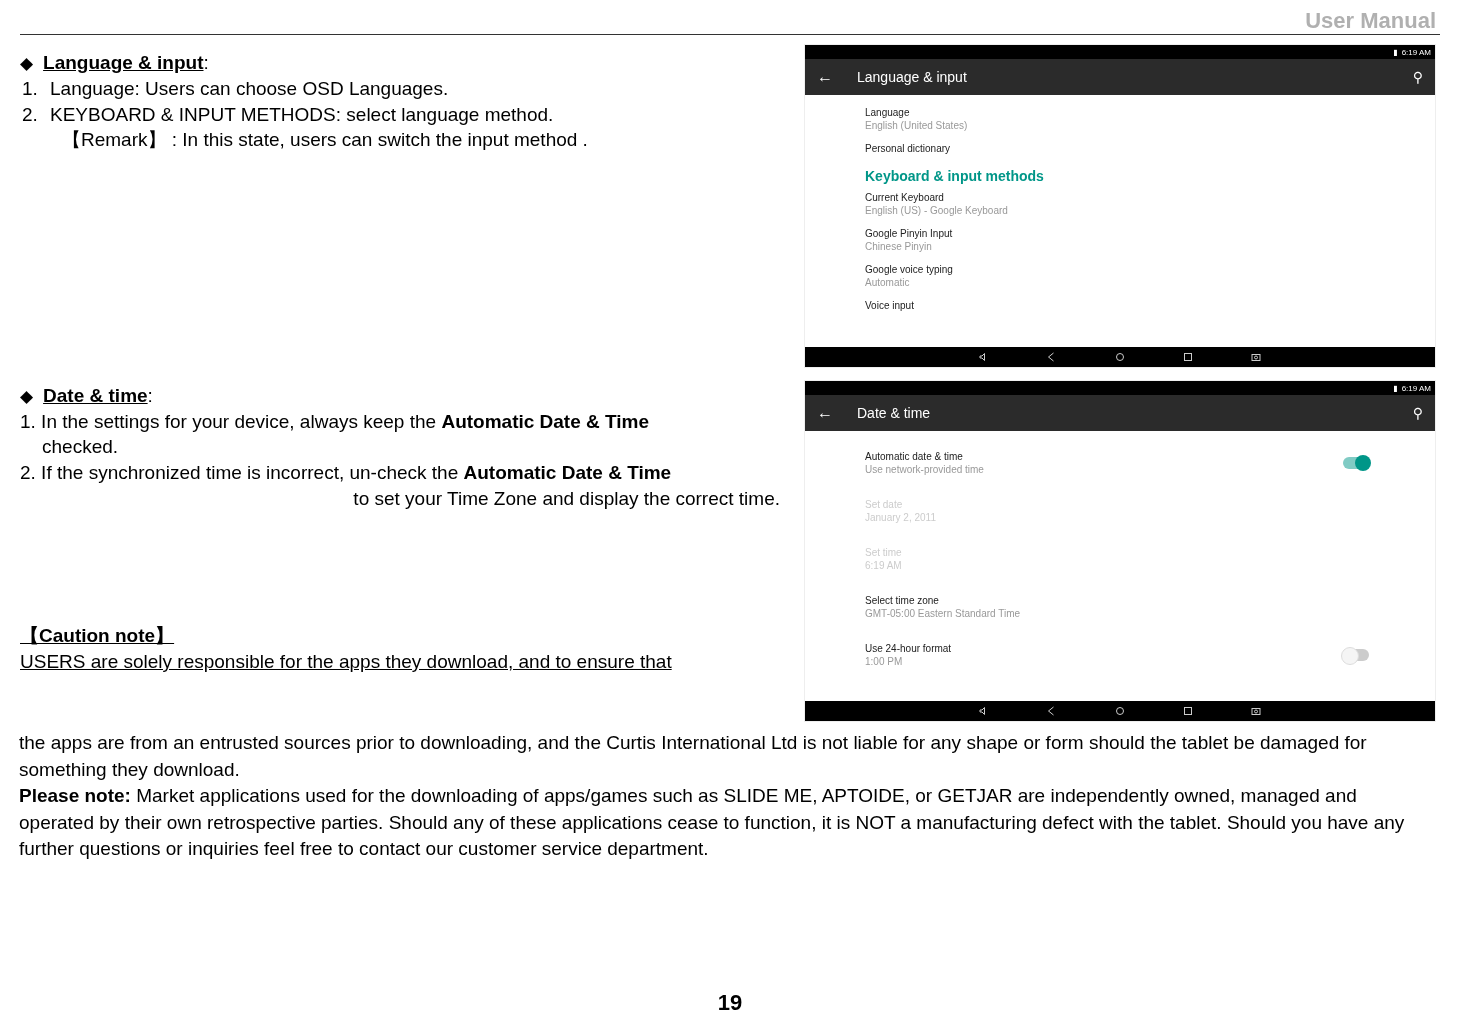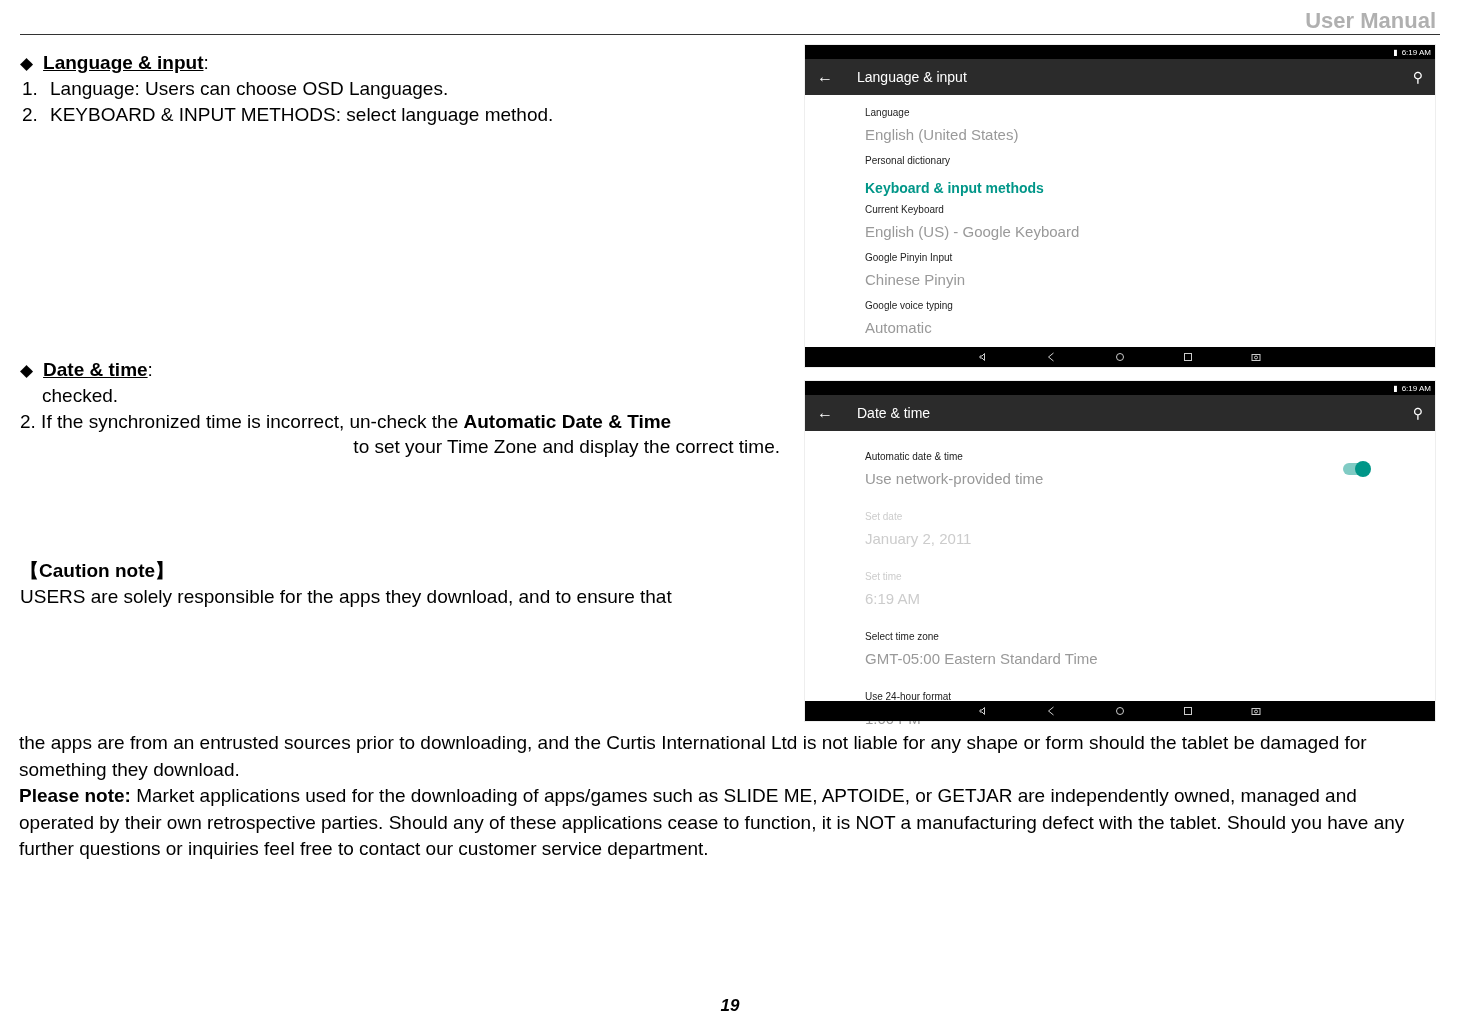--- a/index.html
+++ b/index.html
@@ -35,38 +35,37 @@
     font-size: 19px;
     line-height: 1.35;
     color: #000;
   }
   .section-title { font-weight: bold; }
   .bullet-row { display: flex; align-items: baseline; gap: 10px; }
   .diamond { font-size: 17px; }
   .num-row { display: flex; gap: 6px; padding-left: 2px; }
   .num-row .num { min-width: 22px; }
   .indent { margin-left: 42px; }
-  .caution-section { margin-top: 8px; }
+  .caution-section { margin-top: 22px; text-decoration: underline; }
   .caution-title { font-weight: bold; }
   .fullwidth-para {
     position: absolute;
     top: 730px;
     left: 19px;
     right: 24px;
     font-size: 19px;
     line-height: 1.4;
   }
   .page-number {
     position: absolute;
     bottom: 10px;
     left: 50%;
     transform: translateX(-50%);
     font-weight: bold;
-    font-style: italic;
-    font-size: 17px;
+    font-size: 22px;
   }
 
   
   .shot {
     position: absolute;
     right: 24px;
     width: 632px;
     background: #fff;
     border: 1px solid #eee;
   }
@@ -88,21 +87,21 @@
     position: absolute; bottom: 0; left: 0; right: 0;
     height: 20px; background: #000;
     display: flex; justify-content: center; align-items: center; gap: 56px;
     color: #ccc;
   }
   .sys-icon { width: 12px; height: 12px; display: flex; align-items: center; justify-content: center; }
   .sys-icon svg { width: 12px; height: 12px; stroke: #ccc; fill: none; stroke-width: 2; }
   .settings-body { padding: 6px 60px; font-size: 10px; color: #333; }
   .setting-item { padding: 6px 0; border-bottom: none; position: relative; }
   .setting-item .title { font-size: 10px; color: #222; }
-  .setting-item .sub { font-size: 15px; color: #999; margin-top: 8px; }
+  .setting-item .sub { font-size: 10px; color: #999; margin-top: 2px; }
   .setting-cat { color: #009688; font-size: 14px; font-weight: 600; padding: 8px 0 2px; }
   .setting-item.disabled .title,
   .setting-item.disabled .sub { color: #ccc; }
   .toggle {
     position: absolute; right: 6px; top: 50%; transform: translateY(-50%);
     width: 26px; height: 12px; border-radius: 6px;
   }
   .toggle.on { background: #80cbc4; }
   .toggle.on::after {
     content: ""; position: absolute; right: -2px; top: -2px;
@@ -131,28 +130,32 @@
     </span>
   </div>
   <div class="num-row">
     <span class="num">1.</span>
     <span>Language: Users can choose OSD Languages.</span>
   </div>
   <div class="num-row">
     <span class="num">2.</span>
     <span>KEYBOARD &amp; INPUT METHODS: select language method.</span>
   </div>
+  <div class="indent">【Remark】 : In this state, users can switch the input method .</div>
 
   <div style="height: 230px;"></div>
 
   <div class="bullet-row">
     <span class="diamond">◆</span>
     <span>
       <span class="section-title"><u>Date &amp; time</u></span><span>:</span>
     </span>
+  </div>
+  <div>
+    <span>1. In the settings for your device, always keep the </span><b>Automatic Date &amp; Time</b>
   </div>
   <div style="padding-left: 22px;">checked.</div>
   <div>
     <span>2. If the synchronized time is incorrect, un-check the </span><b>Automatic Date &amp; Time</b>
   </div>
   <div style="padding-left: 22px; text-align: right;">to set your Time Zone and display the correct time.</div>
 
   <div style="height: 90px;"></div>
 
   <div class="caution-section">

